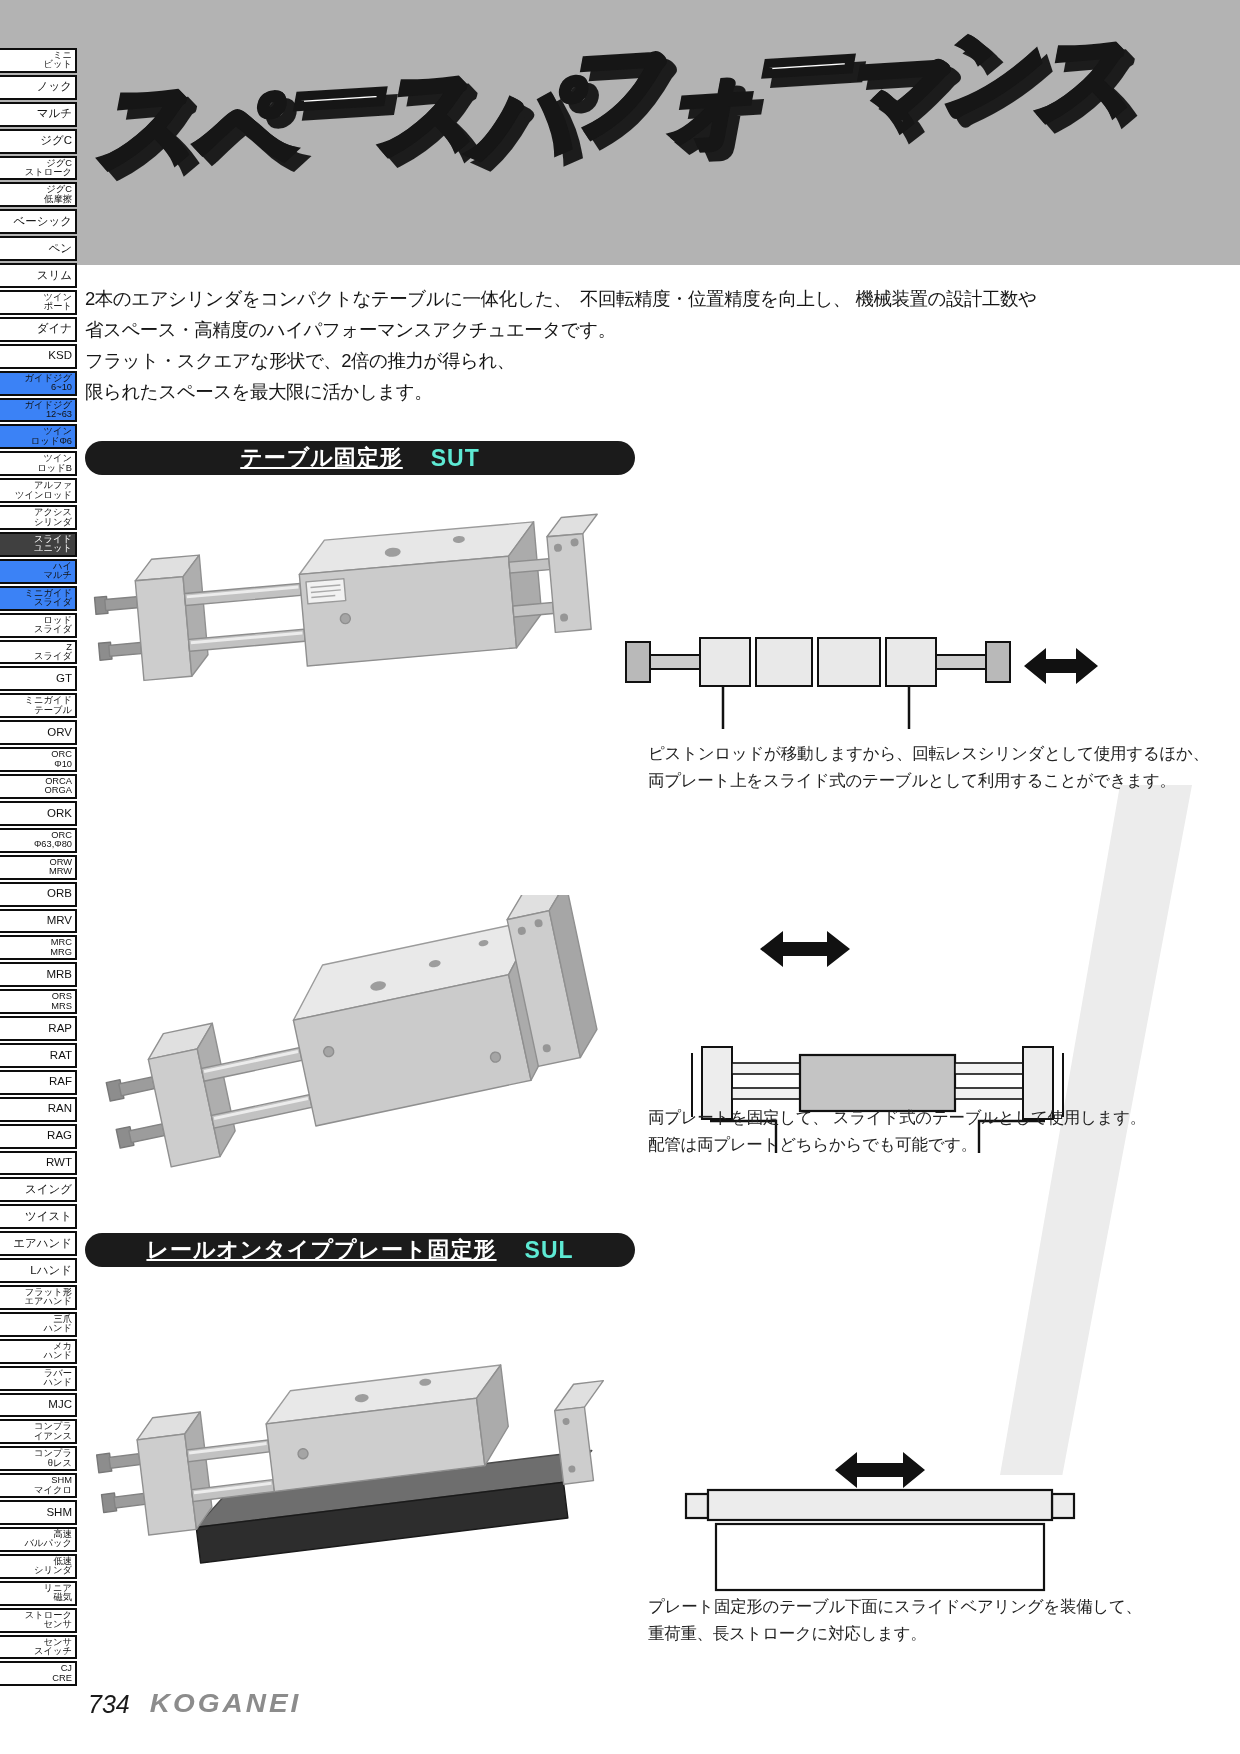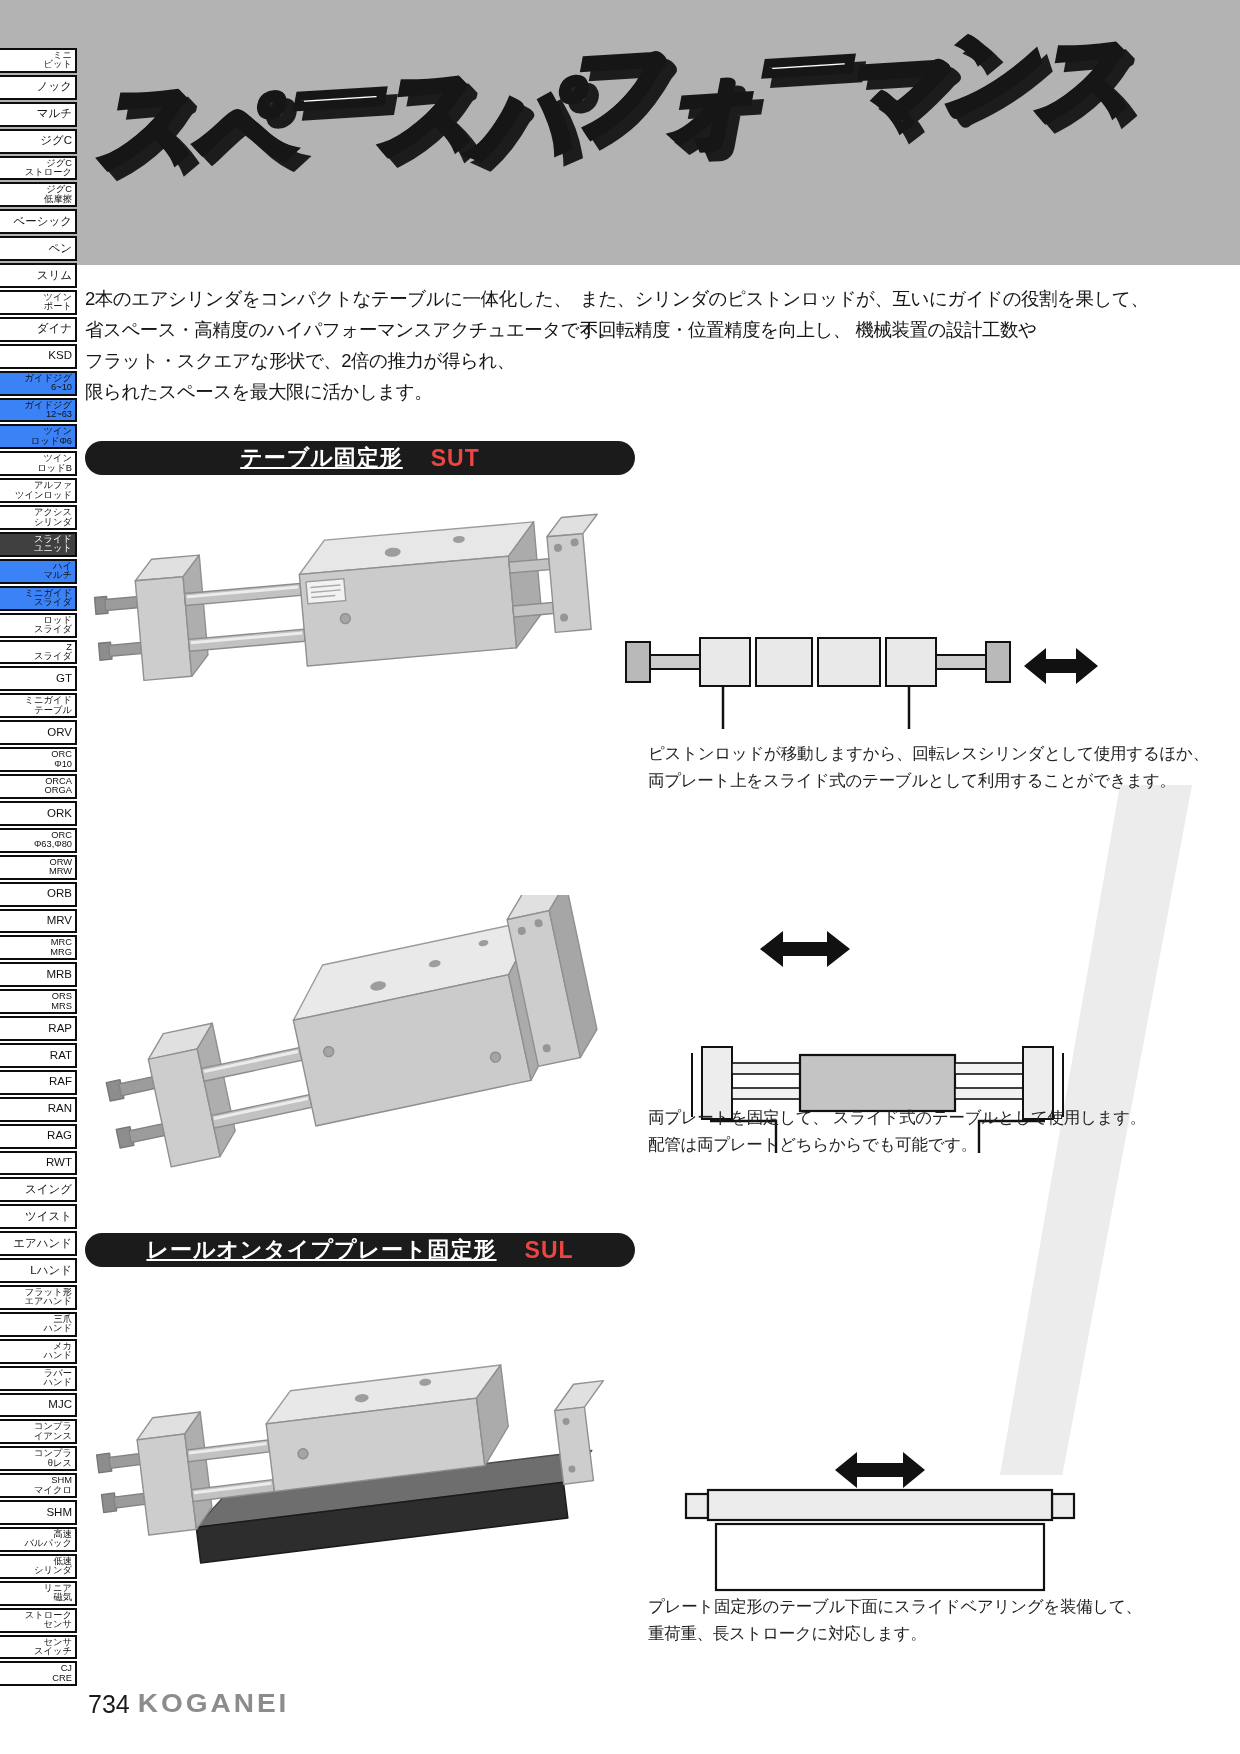--- a/index.html
+++ b/index.html
@@ -34,31 +34,31 @@
   
   .intro{position:absolute;top:283px;font-size:18.5px;line-height:31px;letter-spacing:-0.5px;
          color:#161616;white-space:nowrap;z-index:1;}
   .intro-left{left:85px;width:500px;}
   .intro-right{left:580px;width:560px;}
 
   
   .secbar{position:absolute;left:85px;width:550px;height:34px;background:#1b1b1b;border-radius:17px;
           display:flex;align-items:center;justify-content:center;z-index:2;}
   .secbar .ttl{color:#fff;font-size:22px;font-weight:bold;letter-spacing:1px;text-decoration:underline;}
-  .secbar .code{color:#ef4444;font-size:23px;font-weight:bold;margin-left:28px;letter-spacing:1px;}
+  .secbar .code{color:#5eead4;font-size:23px;font-weight:bold;margin-left:28px;letter-spacing:1px;}
 
   
   .caption{position:absolute;left:640px;width:520px;font-size:16.5px;line-height:27px;
            letter-spacing:-0.3px;color:#222;white-space:nowrap;z-index:2;margin-left:8px;}
 
   
   .art{position:absolute;z-index:1;}
 
   
-  .footer{position:absolute;left:88px;top:1688px;display:flex;align-items:baseline;gap:8px;z-index:2;}
+  .footer{position:absolute;left:88px;top:1688px;display:flex;align-items:baseline;gap:20px;z-index:2;font-style:italic;}
   .pagenum{font-size:25px;color:#1a1a1a;}
   .brand{font-size:28px;font-weight:bold;color:#8c8c8c;letter-spacing:3px;transform:scaleY(.92);}
 </style>
 </head>
 <body>
 
 <div class="page">
 
   <div class="banner"></div>
   <div class="watermark"></div>
@@ -289,21 +289,20 @@
       </div>
     </nav>
 
   <div class="intro intro-left">
       <div>2本のエアシリンダをコンパクトなテーブルに一体化した、</div>
       <div>省スペース・高精度のハイパフォーマンスアクチュエータです。</div>
       <div>フラット・スクエアな形状で、2倍の推力が得られ、</div>
       <div>限られたスペースを最大限に活かします。</div>
     </div>
   <div class="intro intro-right">
-      <div>また、シリンダのピストンロッドが、互いにガイドの役割を果して、</div>
       <div>不回転精度・位置精度を向上し、 機械装置の設計工数や</div>
     </div>
 
   <div class="secbar" style="top:441px">
     <span class="ttl">テーブル固定形</span>
     <span class="code">SUT</span>
   </div>
 
   <svg class="art" style="left:92px;top:478px" width="520" height="250" viewBox="0 0 520 250">
     <g transform="rotate(-5 260 125)" stroke-linejoin="round" stroke-width="1.4">

